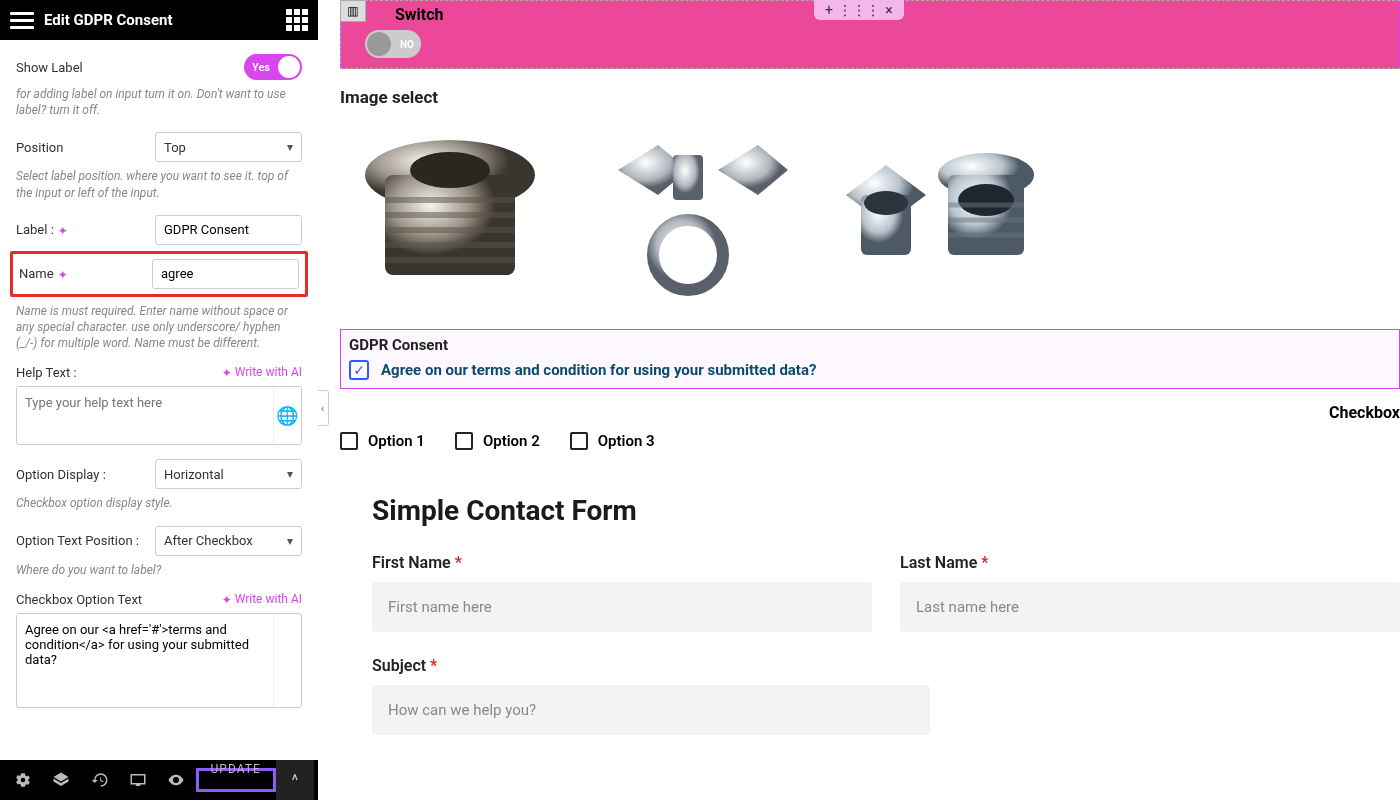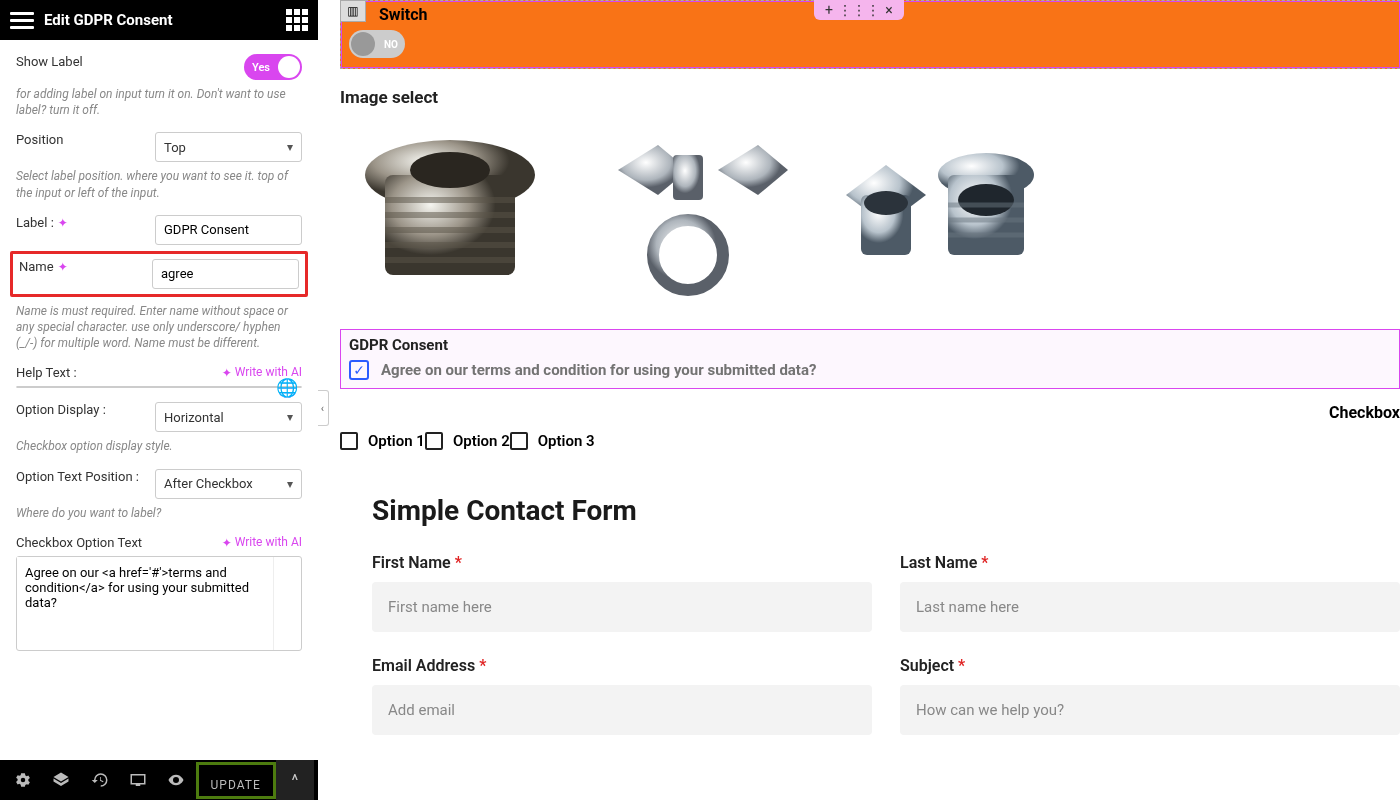--- a/index.html
+++ b/index.html
@@ -10,21 +10,21 @@
 .sidebar { width: 318px; height: 100%; background: #fff; position: relative; display: flex; flex-direction: column; }
 .sidebar-header { background: #000; color: #fff; height: 40px; display: flex; align-items: center; padding: 0 10px; }
 .hamburger { width: 24px; height: 24px; display: flex; flex-direction: column; justify-content: center; gap: 4px; margin-right: 10px; cursor: pointer; }
 .hamburger span { display: block; height: 3px; background: #fff; border-radius: 1px; }
 .sidebar-title { flex: 1; font-weight: 700; font-size: 15px; text-align: left; }
 .apps-icon { width: 22px; height: 22px; display: grid; grid-template-columns: repeat(3,1fr); grid-template-rows: repeat(3,1fr); gap: 2px; cursor: pointer; }
 .apps-icon span { background: #fff; width: 100%; height: 100%; }
 
 .sidebar-body { flex: 1; overflow-y: auto; padding: 14px 16px 0 16px; font-size: 13px; color: #333; }
 
-.row { display: flex; margin-bottom: 6px; }
+.row { display: flex; align-items: center; margin-bottom: 6px; }
 .row-label { flex: 1; font-size: 13px; color: #333; }
 .desc { font-size: 12px; font-style: italic; color: #888; line-height: 1.35; margin-bottom: 14px; }
 
 .toggle { position: relative; width: 58px; height: 26px; background: #d946ef; border-radius: 13px; cursor: pointer; display: flex; align-items: center; }
 .toggle .knob { position: absolute; right: 2px; top: 2px; width: 22px; height: 22px; border-radius: 50%; background: #fff; }
 .toggle .txt { color: #fff; font-size: 11px; font-weight: 600; padding-left: 8px; }
 
 .select { flex: 1; max-width: 147px; height: 30px; border: 1px solid #ccc; border-radius: 3px; padding: 0 24px 0 8px; font-size: 13px; position: relative; display: flex; align-items: center; background: #fff; cursor: pointer; }
 .select::after { content: "▾"; position: absolute; right: 8px; color: #555; font-size: 12px; }
 
@@ -36,55 +36,55 @@
 
 .textarea-wrap { position: relative; border: 1px solid #ccc; border-radius: 3px; margin-top: 6px; margin-bottom: 14px; }
 .textarea-wrap textarea { width: calc(100% - 30px); border: none; resize: none; padding: 8px; font-size: 13px; font-family: inherit; outline: none; height: 54px; }
 .textarea-wrap .side { position: absolute; right: 0; top: 0; bottom: 0; width: 28px; border-left: 1px solid #eee; display: flex; align-items: center; justify-content: center; font-size: 18px; }
 .textarea-wrap.tall textarea { height: 90px; }
 
 .sidebar-footer { height: 40px; background: #000; display: flex; align-items: center; padding: 0 4px; position: relative; }
 .ftr-icon { width: 40px; height: 40px; display: flex; align-items: center; justify-content: center; color: #ccc; cursor: pointer; }
 .ftr-icon svg { width: 18px; height: 18px; fill: #bbb; }
 .update-btn { color: #bbb; font-size: 12px; letter-spacing: 1px; padding: 0 12px; height: 40px; display: flex; align-items: center; cursor: pointer; }
-.update-wrap { border: 3px solid #4d7c0f; display: flex; align-items: flex-start; height: 37px; margin-top:-3px; margin-bottom:-3px; }
+.update-wrap { border: 3px solid #8b5cf6; display: flex; align-items: flex-end; height: 24px; margin-top:-3px; margin-bottom:-3px; }
 .chevron-up { width: 40px; height: 40px; background: #222; display: flex; align-items: center; justify-content: center; color: #ccc; cursor: pointer; }
 
 
 .canvas { flex: 1; background: #fff; position: relative; overflow: hidden; }
 
 .collapse-tab { position: absolute; left: -1px; top: 390px; width: 12px; height: 36px; background: #fff; border: 1px solid #ccc; border-left: none; border-radius: 0 3px 3px 0; display: flex; align-items: center; justify-content: center; font-size: 11px; color: #666; cursor: pointer; z-index: 5; }
 
 .top-controls { position: absolute; top: 0; left: 50%; transform: translateX(-50%); display: flex; background: #f5b5ed; border-radius: 0 0 6px 6px; overflow: hidden; z-index: 3; }
 .top-controls .c { width: 30px; height: 20px; display: flex; align-items: center; justify-content: center; font-size: 14px; color: #333; cursor: pointer; }
 
 .panel-tab { position: absolute; left: 22px; top: 0; width: 26px; height: 22px; background: #ddd; border:1px solid #aaa; display:flex; align-items:center; justify-content:center; font-size:12px; cursor:pointer; z-index:4; }
 
-.switch-section { margin-left: 22px; margin-top: 0; border: 1px dashed #aaa; border-right: none; padding: 4px 8px 10px 8px; position: relative; background:#f97316; }
+.switch-section { margin-left: 22px; margin-top: 0; border: 1px dashed #aaa; border-right: none; padding: 4px 8px 10px 24px; position: relative; background:#ec4899; }
 .switch-section .outline { position:absolute; inset:0; border:1px solid #d946ef; pointer-events:none; }
 .switch-label { font-weight: 700; font-size: 16px; margin-bottom: 6px; margin-left: 30px; }
 .switch-pill { width: 56px; height: 28px; background: #ccc; border-radius: 14px; display: flex; align-items: center; position: relative; }
 .switch-pill .k { width: 24px; height: 24px; border-radius: 50%; background: #999; position: absolute; left: 2px; }
 .switch-pill .t { color: #fff; font-size: 10px; font-weight: 700; position: absolute; right: 7px; }
 
 .section-title { font-weight: 700; font-size: 17px; margin: 18px 0 8px 22px; color: #222; }
 
 .images-row { display: flex; gap: 18px; margin-left: 22px; align-items: center; }
 .img-box { width: 220px; height: 200px; display: flex; align-items: center; justify-content: center; }
 .img-box svg { width: 100%; height: 100%; }
 
 .gdpr-box { margin-left: 22px; border: 1px solid #d946ef; background: #fdf7fe; padding: 6px 8px 8px 8px; }
 .gdpr-box .h { font-weight: 700; font-size: 15px; margin-bottom: 6px; color: #222; }
 .gdpr-row { display: flex; align-items: center; gap: 12px; }
 .chk { width: 20px; height: 20px; border: 2px solid #2b5cff; border-radius: 3px; display: flex; align-items: center; justify-content: center; color: #2b5cff; font-size: 14px; }
-.gdpr-text { font-weight: 700; font-size: 15px; color: #737373; }
+.gdpr-text { font-weight: 700; font-size: 15px; color: #0c4a6e; }
 
 .checkbox-group { margin-left: 22px; margin-top: 14px; }
 .checkbox-group .h { font-weight: 700; font-size: 16px; margin-bottom: 10px; text-align: right; }
-.opts { display: flex; }
+.opts { display: flex; gap: 30px; }
 .opt { display: flex; align-items: center; gap: 10px; font-size: 15px; font-weight: 600; }
 .opt .b { width: 18px; height: 18px; border: 2px solid #222; border-radius: 2px; }
 
 .contact-form { margin: 44px 0 0 54px; }
 .contact-form h2 { font-size: 28px; font-weight: 700; margin-bottom: 26px; color: #1a1a1a; }
 .form-row { display: flex; gap: 28px; margin-bottom: 24px; }
 .form-col { flex: 1; max-width: 558px; }
 .form-col label { display: block; font-size: 16px; font-weight: 600; margin-bottom: 10px; color: #222; }
 .req { color: #e02424; }
 .form-col input { width: 100%; height: 50px; background: #f3f3f3; border: none; border-radius: 4px; padding: 0 16px; font-size: 15px; }
@@ -146,20 +146,21 @@
           <input class="text-input" value="agree" style="">
         </div>
       </div>
       <div class="desc">Name is must required. Enter name without space or any special character. use only underscore/ hyphen (_/-) for multiple word. Name must be different.</div>
 
       <div style="margin-bottom:4px">
         <span>Help Text :</span>
         <span class="write-ai"><span class="sparkle" style="margin-right:3px">✦</span><span>Write with AI</span></span>
       </div>
       <div class="textarea-wrap">
+        <textarea placeholder="Type your help text here" style=""></textarea>
         <div class="side">🌐</div>
       </div>
 
       <div class="row">
         <div class="row-label">Option Display :</div>
         <div class="select">
             <span>Horizontal</span>
           </div>
       </div>
       <div class="desc">Checkbox option display style.</div>
@@ -336,24 +337,20 @@
           <label><span>First Name</span> <span class="req">*</span></label>
           <input placeholder="First name here" style="">
         </div>
         <div class="form-col">
           <label><span>Last Name</span> <span class="req">*</span></label>
           <input placeholder="Last name here" style="">
         </div>
       </div>
       <div class="form-row">
         <div class="form-col">
-          <label><span>Email Address</span> <span class="req">*</span></label>
-          <input placeholder="Add email" style="">
-        </div>
-        <div class="form-col">
           <label><span>Subject</span> <span class="req">*</span></label>
           <input placeholder="How can we help you?" style="">
         </div>
       </div>
     </div>
 
   </div>
 </div>
 
 </body></html>

